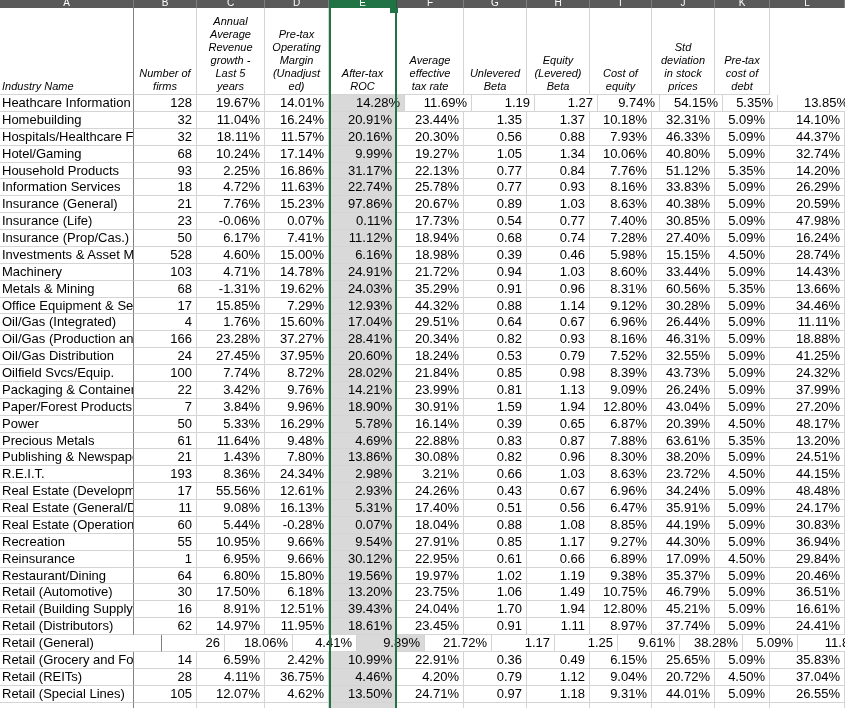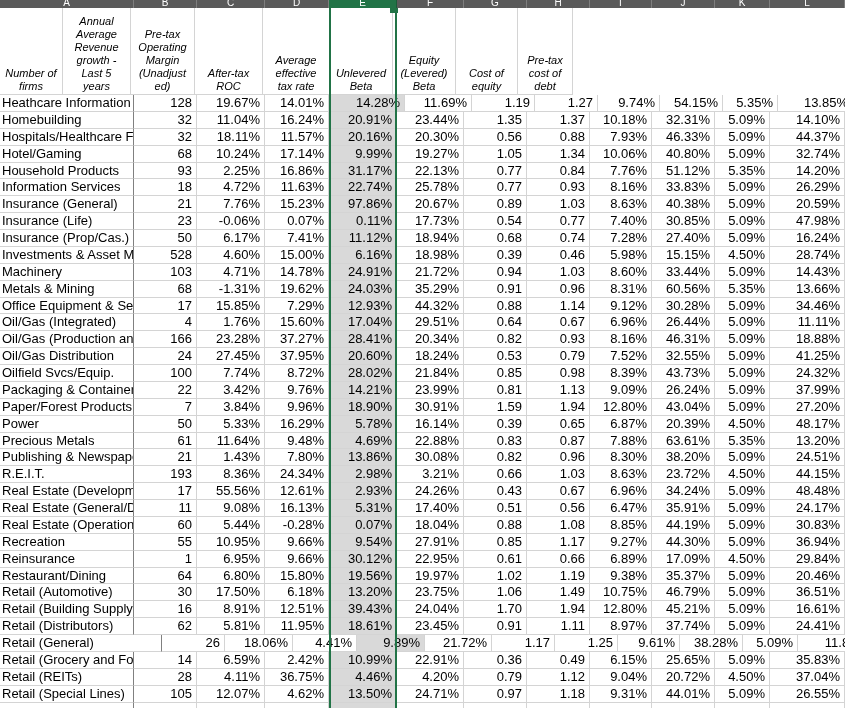--- a/index.html
+++ b/index.html
@@ -77,20 +77,21 @@
         <span>J</span>
       </div>
       <div class="strip-seg" style="width: 55px;">
         <span>K</span>
       </div>
       <div class="strip-seg" style="width: 75px;">
         <span>L</span>
       </div>
     </div>
   <div class="header-row" id="headerRow">
+      <div class="hcell left colA" style="width: 134px;">Industry Name</div>
       <div class="hcell" style="width: 63px;">Number of
 firms</div>
       <div class="hcell" style="width: 68px;">Annual
 Average
 Revenue
 growth -
 Last 5
 years</div>
       <div class="hcell" style="width: 64px;">Pre-tax
 Operating
@@ -102,20 +103,24 @@
       <div class="hcell" style="width: 67px;">Average
 effective
 tax rate</div>
       <div class="hcell" style="width: 63px;">Unlevered
 Beta</div>
       <div class="hcell" style="width: 63px;">Equity
 (Levered)
 Beta</div>
       <div class="hcell" style="width: 62px;">Cost of
 equity</div>
+      <div class="hcell" style="width: 63px;">Std
+deviation
+in stock
+prices</div>
       <div class="hcell" style="width: 55px;">Pre-tax
 cost of
 debt</div>
     </div>
   <div class="grid" id="grid">
       <div class="row">
         <div class="cell txt colA" style="width: 134px;">Heathcare Information a</div>
         <div class="cell num" style="width: 63px;">128</div>
         <div class="cell num" style="width: 68px;">19.67%</div>
         <div class="cell num" style="width: 64px;">14.01%</div>
@@ -544,21 +549,21 @@
         <div class="cell num" style="width: 63px;">1.70</div>
         <div class="cell num" style="width: 63px;">1.94</div>
         <div class="cell num" style="width: 62px;">12.80%</div>
         <div class="cell num" style="width: 63px;">45.21%</div>
         <div class="cell num" style="width: 55px;">5.09%</div>
         <div class="cell num" style="width: 75px;">16.61%</div>
       </div>
       <div class="row">
         <div class="cell txt colA" style="width: 134px;">Retail (Distributors)</div>
         <div class="cell num" style="width: 63px;">62</div>
-        <div class="cell num" style="width: 68px;">5.81%</div>
+        <div class="cell num" style="width: 68px;">14.97%</div>
         <div class="cell num" style="width: 64px;">11.95%</div>
         <div class="cell num selcol" style="width: 68px;">18.61%</div>
         <div class="cell num" style="width: 67px;">23.45%</div>
         <div class="cell num" style="width: 63px;">0.91</div>
         <div class="cell num" style="width: 63px;">1.11</div>
         <div class="cell num" style="width: 62px;">8.97%</div>
         <div class="cell num" style="width: 63px;">37.74%</div>
         <div class="cell num" style="width: 55px;">5.09%</div>
         <div class="cell num" style="width: 75px;">24.41%</div>
       </div>

